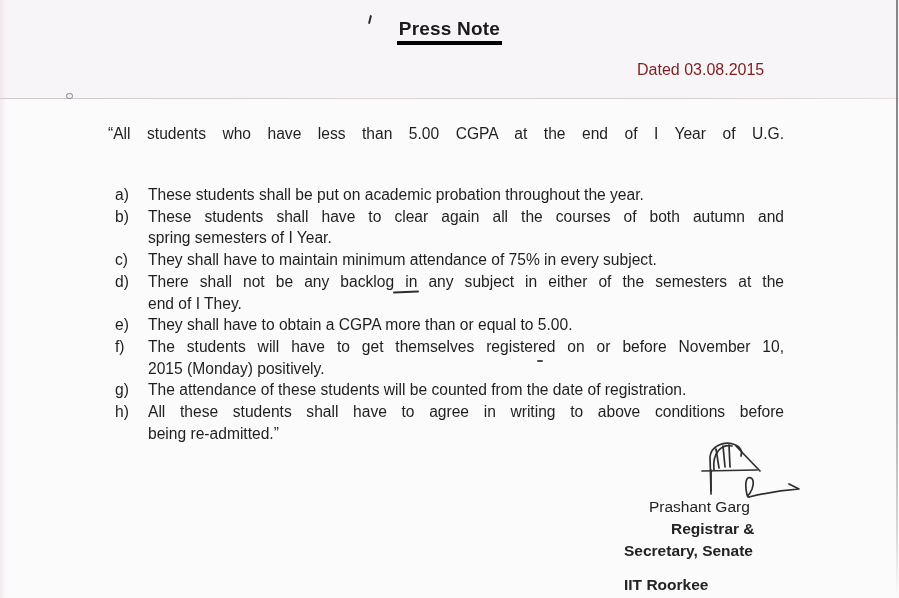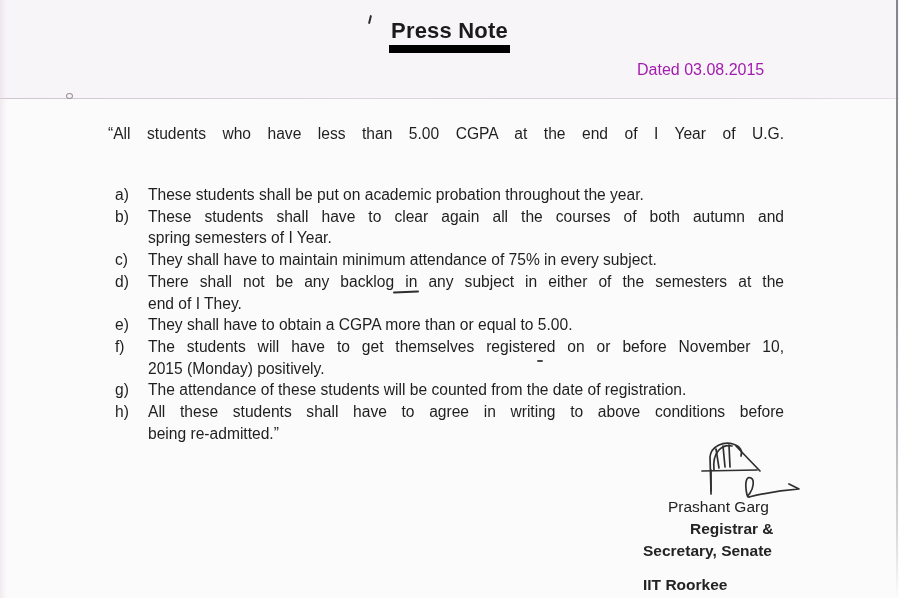--- a/index.html
+++ b/index.html
@@ -17,32 +17,32 @@
   .left-shade{position:absolute;left:0;top:0;width:7px;height:598px;background:linear-gradient(to right,rgba(226,214,224,.45),rgba(226,214,224,0));}
   .right-edge{position:absolute;right:1px;top:0;width:2px;height:598px;background:linear-gradient(to bottom,#85858b 0%,#8f8f94 45%,#b4b2b8 70%,#d8d5da 88%,rgba(216,213,218,0) 100%);}
   .speck-o{position:absolute;left:66px;top:93px;width:5px;height:4px;border:1px solid #9e8f99;border-radius:50%;}
   .title-tick{position:absolute;left:369px;top:15px;width:2px;height:9px;background:#2b2b2b;transform:rotate(14deg);border-radius:2px;}
   .stray-dash{position:absolute;left:537px;top:360px;width:6px;height:2px;background:#4a4a4a;border-radius:1px;}
   .backlog-underline{position:absolute;left:393px;top:291px;width:26px;height:2px;background:#2e2e2e;border-radius:2px;transform:rotate(-2deg);}
   
   .title-wrap{position:absolute;left:0;top:18px;width:899px;text-align:center;}
   .title{
     display:inline-block;
-    font-size:22px;font-weight:700;letter-spacing:.2px;color:#1b1b1b;
-    border-bottom:8px solid #000000;padding:0 2px 1px 2px;
+    font-size:19px;font-weight:700;letter-spacing:.2px;color:#1b1b1b;
+    border-bottom:4px solid #000000;padding:0 2px 1px 2px;
   }
-  .dated{position:absolute;left:637px;top:61px;font-size:16px;color:#a21caf;}
+  .dated{position:absolute;left:637px;top:61px;font-size:16px;color:#7f1d1d;}
   .intro{position:absolute;left:108px;top:123px;width:676px;font-size:15.6px;line-height:22px;}
   .line{display:block;}
   .stretch{text-align:justify;text-align-last:justify;}
   .cond-list{position:absolute;left:115px;top:184px;width:669px;font-size:15.6px;line-height:21.7px;}
   .row{display:flex;}
   .row .lbl{flex:0 0 33px;}
   .row .txt{flex:1 1 auto;min-width:0;}
-  .signature{position:absolute;left:643px;top:496px;width:150px;font-size:15.5px;line-height:22px;color:#232323;}
+  .signature{position:absolute;left:624px;top:496px;width:150px;font-size:15.5px;line-height:22px;color:#232323;}
   .sig-name{margin-left:25px;font-weight:400;}
   .sig-role-1{margin-left:47px;font-weight:700;}
   .sig-role-2{margin-left:0;font-weight:700;}
   .sig-role-3{margin-left:0;font-weight:700;margin-top:12px;}
   .sig-svg{position:absolute;left:698px;top:436px;}
 </style>
 </head>
 <body>
 
 <div class="page">

